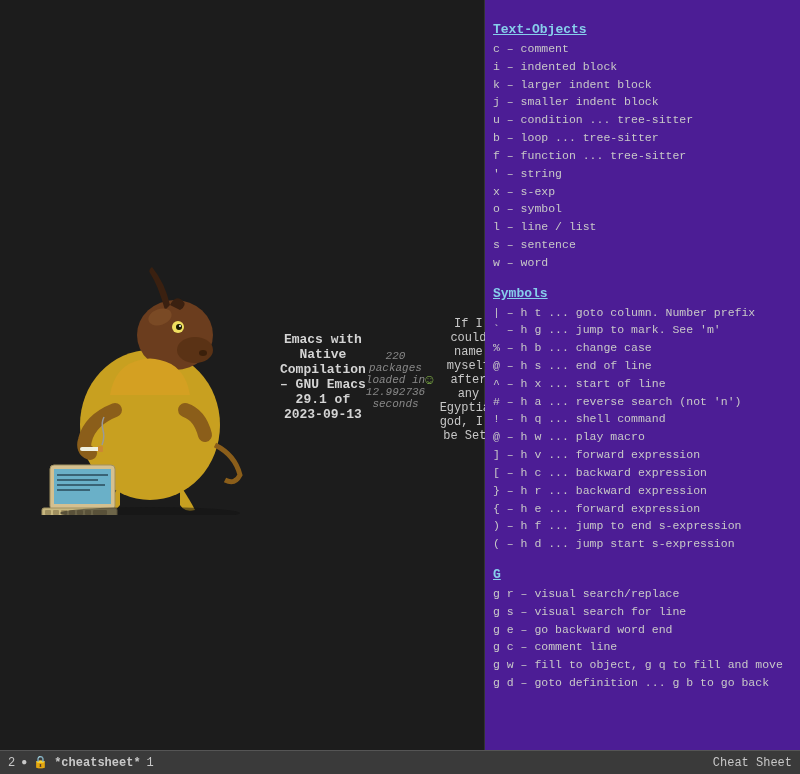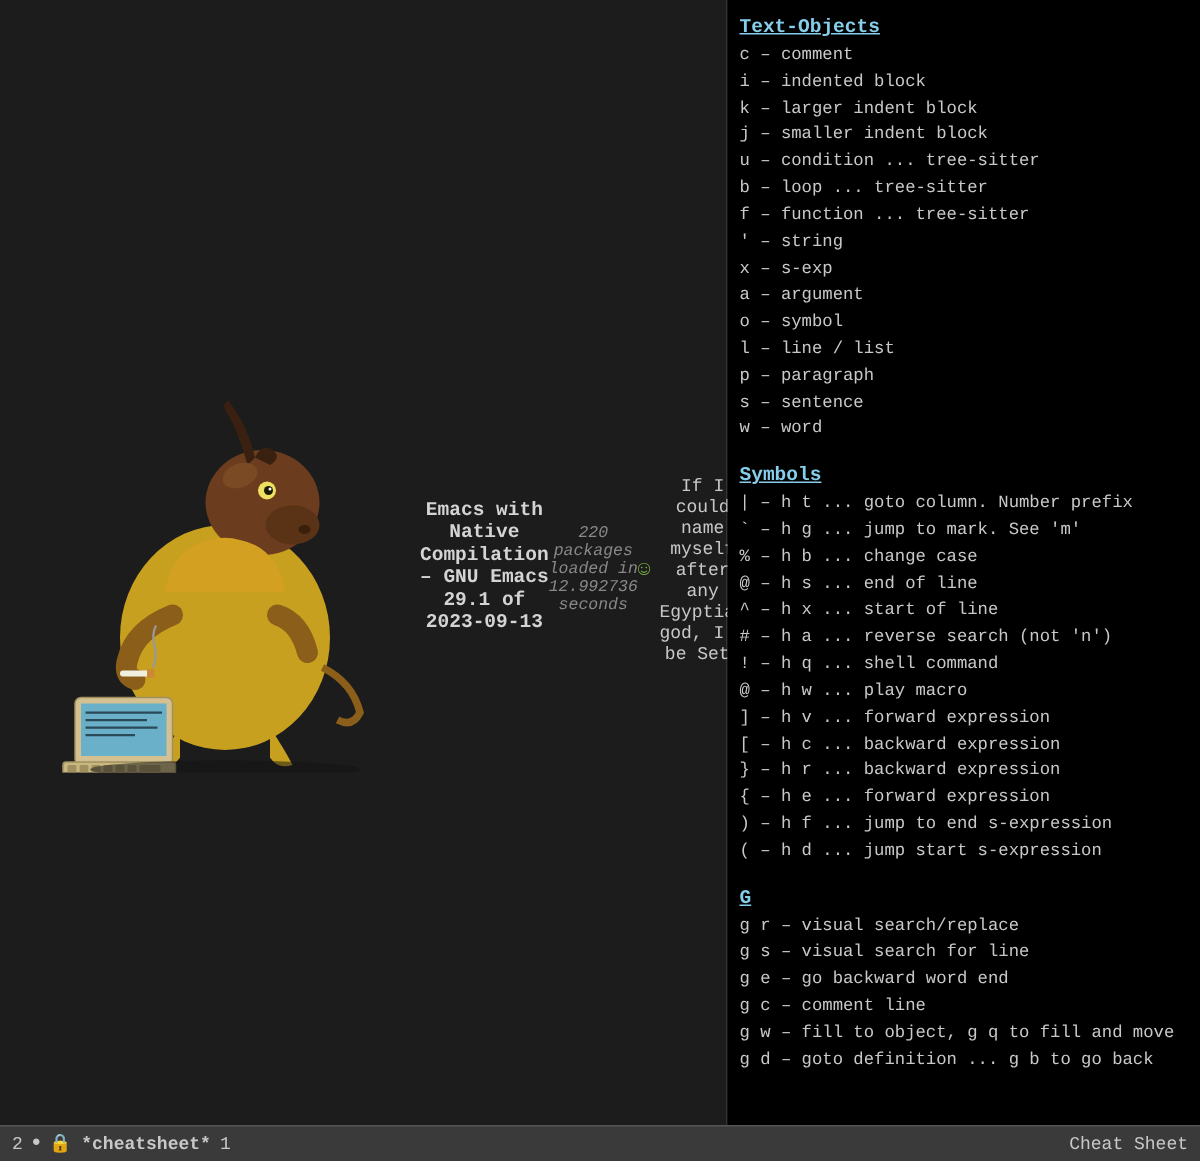--- a/index.html
+++ b/index.html
@@ -52,23 +52,23 @@
       align-items: center;
       gap: 6px;
     }
     .fortune-icon {
       color: #8bc34a;
       font-size: 14px;
     }
     
     .right-panel {
       flex: 1;
-      background: #000000;
+      background: #4c1d95;
       overflow-y: auto;
-      padding: 4px 8px 8px 8px;
+      padding: 16px 8px 8px 8px;
       scrollbar-width: thin;
       scrollbar-color: #444 #1a1a1a;
     }
     .section-title {
       color: #87ceeb;
       font-size: 13px;
       font-weight: bold;
       margin: 6px 0 3px 0;
       text-decoration: underline;
     }
@@ -198,24 +198,22 @@
   <div class="section-title">Text-Objects</div>
       <div class="item-line">  c  –  comment</div>
       <div class="item-line">  i  –  indented block</div>
       <div class="item-line">  k  –  larger indent block</div>
       <div class="item-line">  j  –  smaller indent block</div>
       <div class="item-line">  u  –  condition  ...  tree-sitter</div>
       <div class="item-line">  b  –  loop  ...  tree-sitter</div>
       <div class="item-line">  f  –  function  ...  tree-sitter</div>
       <div class="item-line">  '  –  string</div>
       <div class="item-line">  x  –  s-exp</div>
-      <div class="item-line">  a  –  argument</div>
       <div class="item-line">  o  –  symbol</div>
       <div class="item-line">  l  –  line / list</div>
-      <div class="item-line">  p  –  paragraph</div>
       <div class="item-line">  s  –  sentence</div>
       <div class="item-line">  w  –  word</div>
       <div style="height: 8px;"></div>
       <div class="section-title">Symbols</div>
       <div class="item-line">  |  –  h t  ...  goto column. Number prefix</div>
       <div class="item-line">  `  –  h g  ...  jump to mark. See 'm'</div>
       <div class="item-line">  %  –  h b  ...  change case</div>
       <div class="item-line">  @  –  h s  ...  end of line</div>
       <div class="item-line">  ^  –  h x  ...  start of line</div>
       <div class="item-line">  #  –  h a  ...  reverse search (not 'n')</div>

